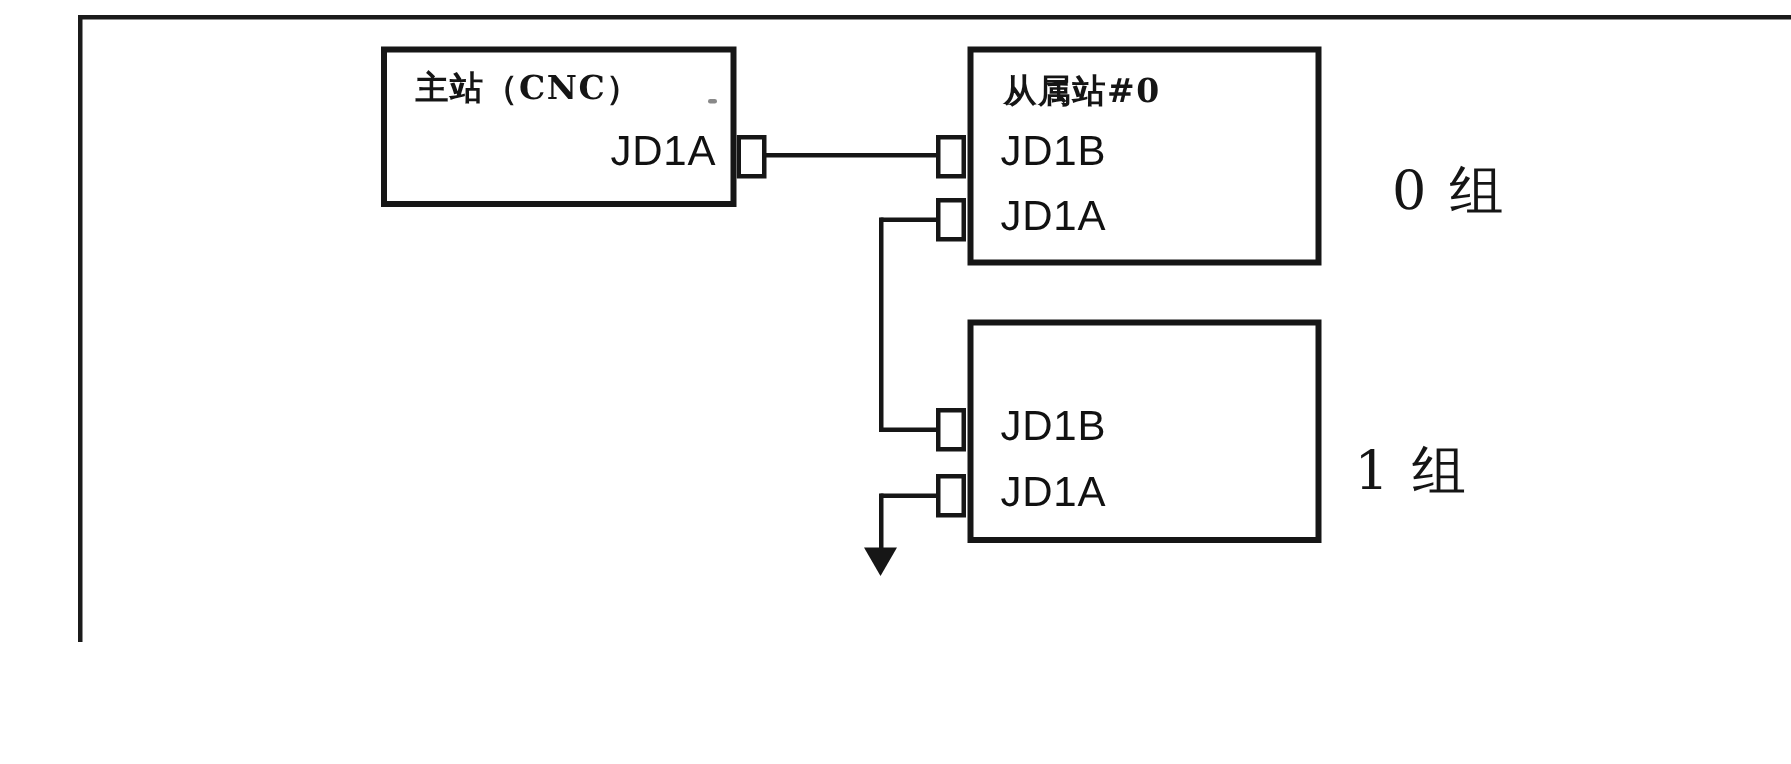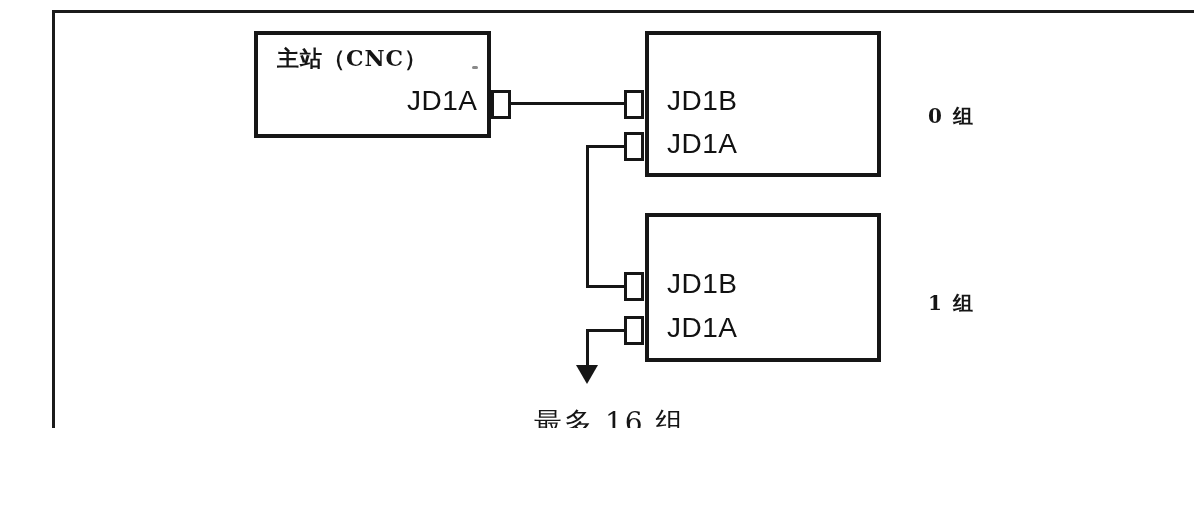--- a/index.html
+++ b/index.html
@@ -33,21 +33,21 @@
     background: #ffffff;
   }
   .wire { position: absolute; background: #161616; }
   .cn {
     position: absolute;
     font-family: "DejaVu Serif", "Liberation Serif", serif;
     color: #151515;
     white-space: nowrap;
   }
   .box-title { font-size: 22px; font-weight: 600; letter-spacing: 1px; }
-  .group-label { font-size: 20px; font-weight: 700; letter-spacing: 2px; }
+  .group-label { font-size: 36px; font-weight: 400; letter-spacing: 2px; }
   .note-label { font-size: 28px; font-weight: 400; letter-spacing: 2px; }
   .port-label {
     position: absolute;
     font-family: "Liberation Sans", "DejaVu Sans", sans-serif;
     font-weight: normal;
     font-size: 28px;
     letter-spacing: 0.5px;
     color: #111111;
     white-space: nowrap;
   }
@@ -88,43 +88,43 @@
   <div class="frame"></div>
 
   <div class="box" style="left:210px; top:31px; width:237px; height:107px;"></div>
   <div class="cn box-title" style="left:233px; top:44px;">主站（CNC）</div>
   <div class="port-label" style="left:363px; top:85px;">JD1A</div>
   <div class="port-sq" style="left:447px; top:90px;"></div>
 
   <div class="wire" style="left:465px; top:102px; width:118px; height:3px;"></div>
 
   <div class="box" style="left:601px; top:31px; width:236px; height:146px;"></div>
+  <div class="cn box-title" style="left:625px; top:46px;">从属站#0</div>
   <div class="port-label" style="left:623px; top:85px;">JD1B</div>
   <div class="port-label" style="left:623px; top:128px;">JD1A</div>
   <div class="port-sq" style="left:580px; top:90px;"></div>
   <div class="port-sq" style="left:580px; top:132px;"></div>
 
   <div class="wire" style="left:543px; top:145px; width:38px; height:3px;"></div>
   <div class="wire" style="left:542px; top:145px; width:3px; height:143px;"></div>
   <div class="wire" style="left:543px; top:285px; width:38px; height:3px;"></div>
 
   <div class="box" style="left:601px; top:213px; width:236px; height:149px;"></div>
   <div class="port-label" style="left:623px; top:268px;">JD1B</div>
   <div class="port-label" style="left:623px; top:312px;">JD1A</div>
   <div class="port-sq" style="left:580px; top:272px;"></div>
   <div class="port-sq" style="left:580px; top:316px;"></div>
 
   <div class="wire" style="left:543px; top:329px; width:38px; height:3px;"></div>
   <div class="wire" style="left:542px; top:329px; width:3px; height:38px;"></div>
   <div class="arrow-head" style="left:532px; top:365px;"></div>
 
   <div class="cn group-label" style="left:884px; top:103px;">0 组</div>
-  <div class="cn group-label" style="left:884px; top:290px;">1 组</div>
+  <div class="cn group-label" style="left:859px; top:290px;">1 组</div>
 
-  <div class="cn note-label" style="left:490px; top:404px;">最多 16 组</div>
 
   <div class="smudge"></div>
 
   <div class="artifact-dot"></div>
 
   <svg class="orange-marker" viewBox="0 0 15 50">
     <path d="M4,1 L8,8 L12,0 L15,3 L15,32 L10,47 L3,20 L7,15 L1,9 Z" fill="#e8531f"></path>
   </svg>
 
 </div>

